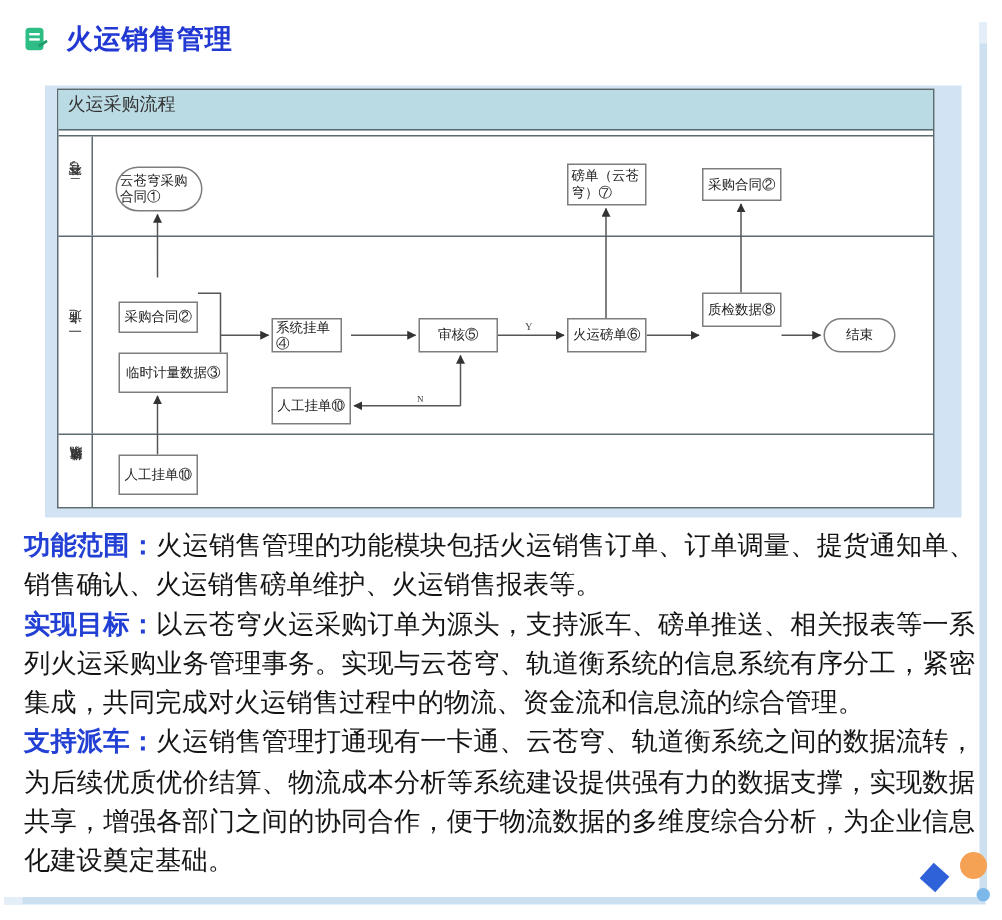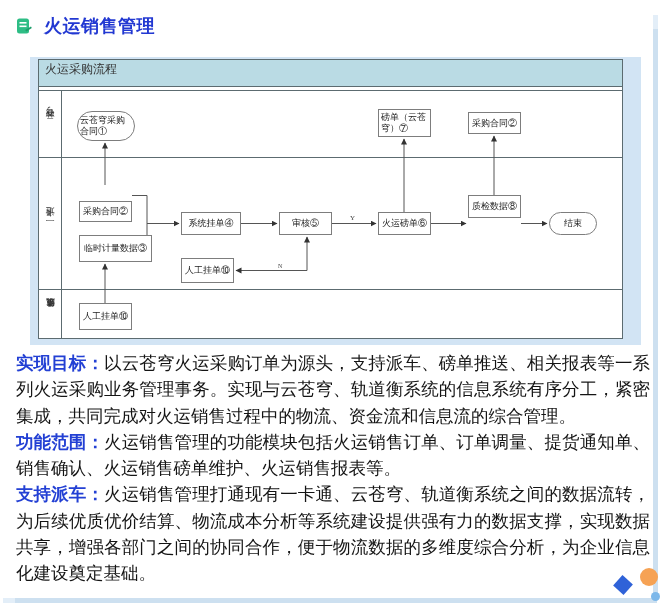--- a/index.html
+++ b/index.html
@@ -26,21 +26,21 @@
     font-family:"Liberation Serif",serif;font-size:9px;color:#333;letter-spacing:1px;}
   .lane-3 .lane-label span{font-size:8.5px;letter-spacing:0;}
   
   .node{position:absolute;background:#fff;border:1px solid #7d7d7d;display:flex;align-items:center;justify-content:center;
     font-family:"Liberation Serif",serif;font-size:9px;line-height:1.18;color:#222;
     box-sizing:border-box;padding:1px 2px;}
   .stadium{border-radius:15px;}
   .n-cloud-contract{left:47px;top:54px;width:58px;height:30px;}
   .n-purchase-contract{left:49px;top:144px;width:53px;height:21px;}
   .n-temp-data{left:49px;top:178px;width:73px;height:27px;}
-  .n-system-order{left:151px;top:155px;width:60px;height:23px;}
+  .n-system-order{left:151px;top:155px;width:47px;height:23px;}
   .n-review{left:249px;top:155px;width:53px;height:23px;}
   .n-manual-order{left:151px;top:201px;width:53px;height:25px;}
   .n-rail-pound{left:348px;top:155px;width:53px;height:23px;}
   .n-pound-cloud{left:348px;top:52px;width:53px;height:28px;}
   .n-quality8{left:438px;top:138px;width:53px;height:23px;}
   .n-quality9{left:438px;top:55px;width:53px;height:22px;}
   .n-end{left:519px;top:155px;width:48px;height:23px;border-radius:12px;}
   .n-temp-data-rail{left:49px;top:246px;width:53px;height:27px;}
   .edges{position:absolute;left:0;top:0;width:611px;height:288px;pointer-events:none;}
   .edge-label{font-family:"Liberation Serif",serif;fill:#444;}
@@ -123,22 +123,22 @@
   <div class="node n-manual-order">人工挂单⑩</div>
   <div class="node n-rail-pound">火运磅单⑥</div>
   <div class="node n-pound-cloud">磅单（云苍穹）⑦</div>
   <div class="node n-quality8">质检数据⑧</div>
   <div class="node n-quality9">采购合同②</div>
   <div class="node n-end">结束</div>
   <div class="node n-temp-data-rail">人工挂单⑩</div>
 </div>
 
 <div class="sections">
+  <p><span class="sec-label">功能范围：</span><span>火运销售管理的功能模块包括火运销售订单、订单调量、提货通知单、销售确认、火运销售磅单维护、火运销售报表等。</span></p>
   <p><span class="sec-label">实现目标：</span><span>以云苍穹火运采购订单为源头，支持派车、磅单推送、相关报表等一系列火运采购业务管理事务。实现与云苍穹、轨道衡系统的信息系统有序分工，紧密集成，共同完成对火运销售过程中的物流、资金流和信息流的综合管理。</span></p>
-  <p><span class="sec-label">功能范围：</span><span>火运销售管理的功能模块包括火运销售订单、订单调量、提货通知单、销售确认、火运销售磅单维护、火运销售报表等。</span></p>
   <p><span class="sec-label">支持派车：</span><span>火运销售管理打通现有一卡通、云苍穹、轨道衡系统之间的数据流转，为后续优质优价结算、物流成本分析等系统建设提供强有力的数据支撑，实现数据共享，增强各部门之间的协同合作，便于物流数据的多维度综合分析，为企业信息化建设奠定基础。</span></p>
 </div>
 
 <div class="frame-right"></div>
 <div class="frame-right-cap"></div>
 <div class="frame-bottom"></div>
 <div class="frame-bottom-cap"></div>
 <div class="deco-diamond"></div>
 <div class="deco-circle"></div>
 <div class="deco-dot"></div>

